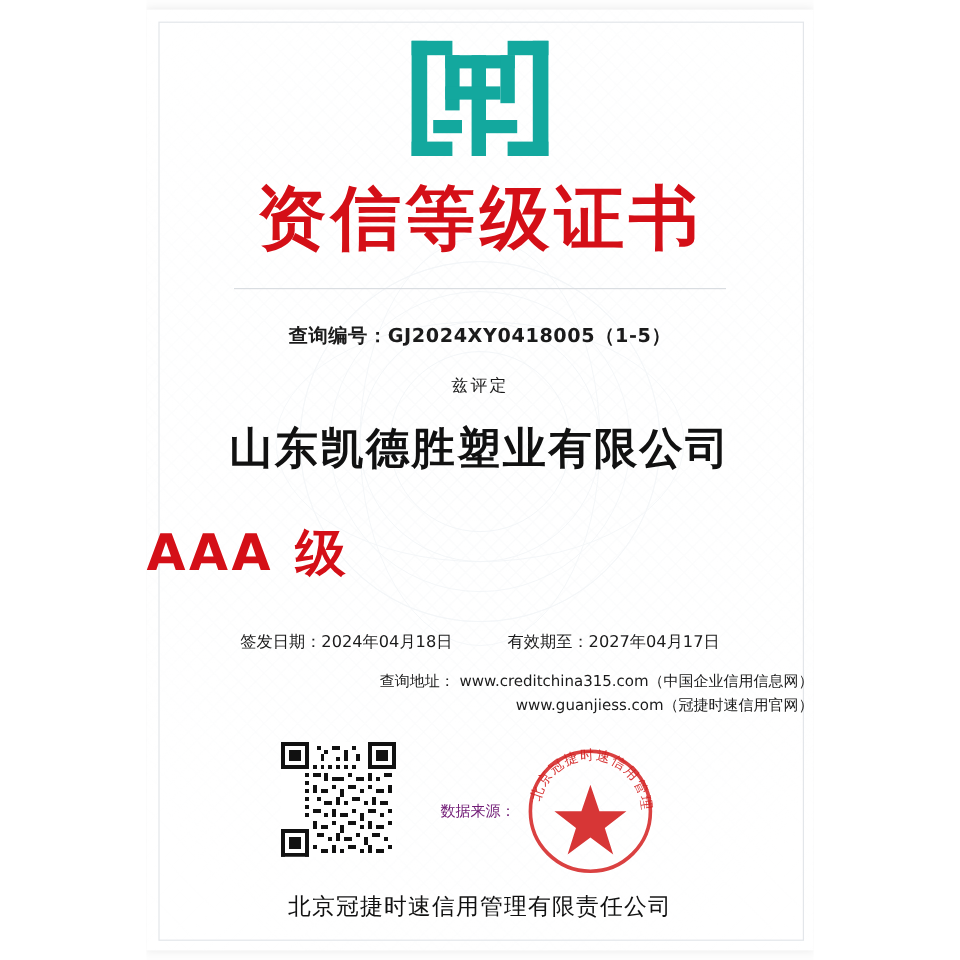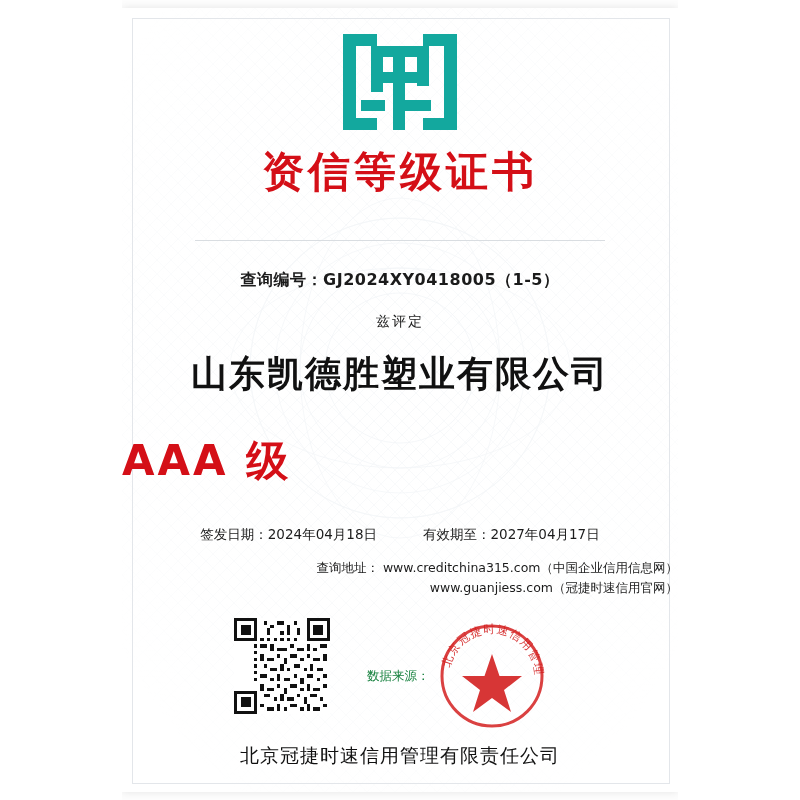--- a/index.html
+++ b/index.html
@@ -64,21 +64,21 @@
   }
   
   .main-title {
     position: absolute;
     top: 136px;
     left: 0;
     width: 100%;
     text-align: center;
     color: #d40f17;
     font-family: "DejaVu Sans", "Liberation Sans", sans-serif;
-    font-size: 42px;
+    font-size: 58px;
     font-weight: bold;
     letter-spacing: 4px;
   }
   .subtitle {
     position: absolute;
     top: 197px;
     left: 0;
     width: 100%;
     text-align: center;
     color: #1d1d1d;
@@ -169,21 +169,21 @@
     position: absolute;
     left: 112px;
     top: 610px;
     width: 96px;
     height: 96px;
   }
   .source-label {
     position: absolute;
     left: 245px;
     top: 660px;
-    color: #15803d;
+    color: #701a75;
     font-family: "DejaVu Sans", "Liberation Sans", sans-serif;
     font-size: 12.5px;
   }
   .seal {
     position: absolute;
     left: 310px;
     top: 608px;
     width: 120px;
     height: 120px;
   }

